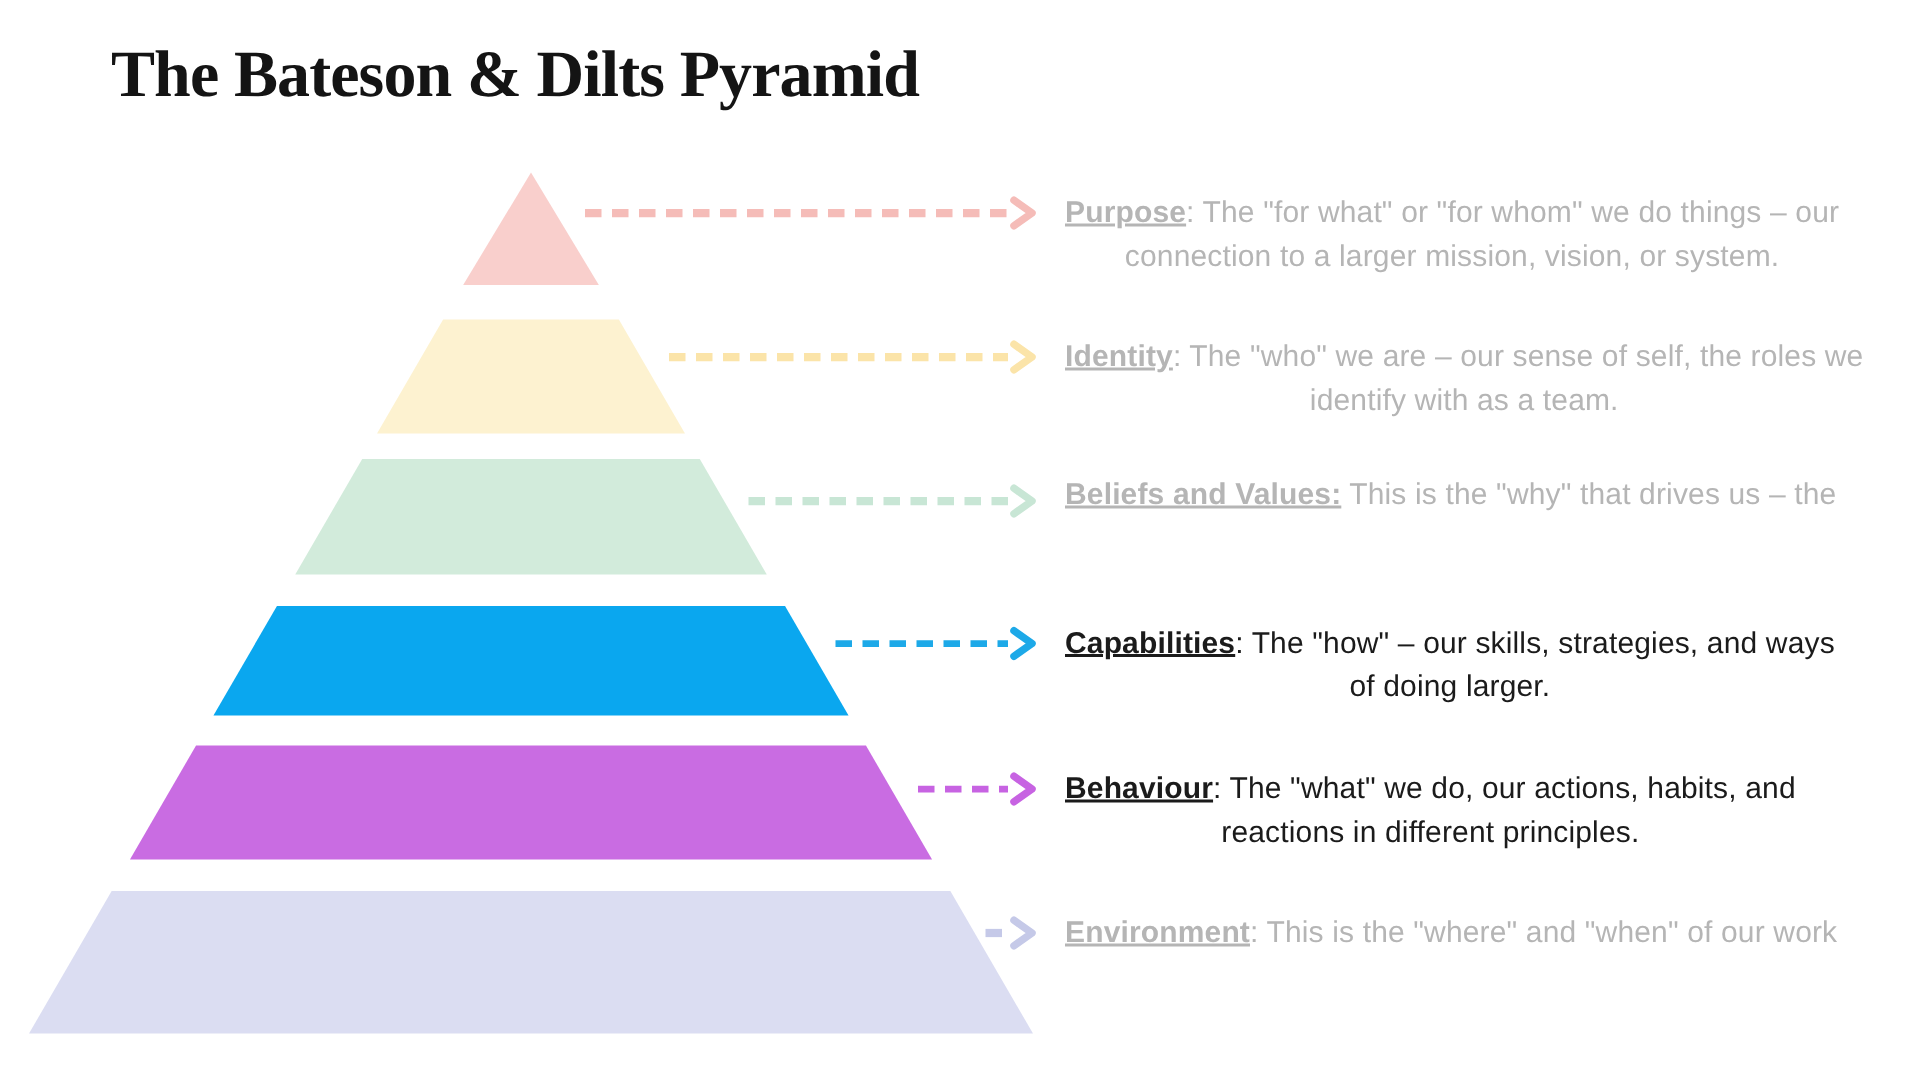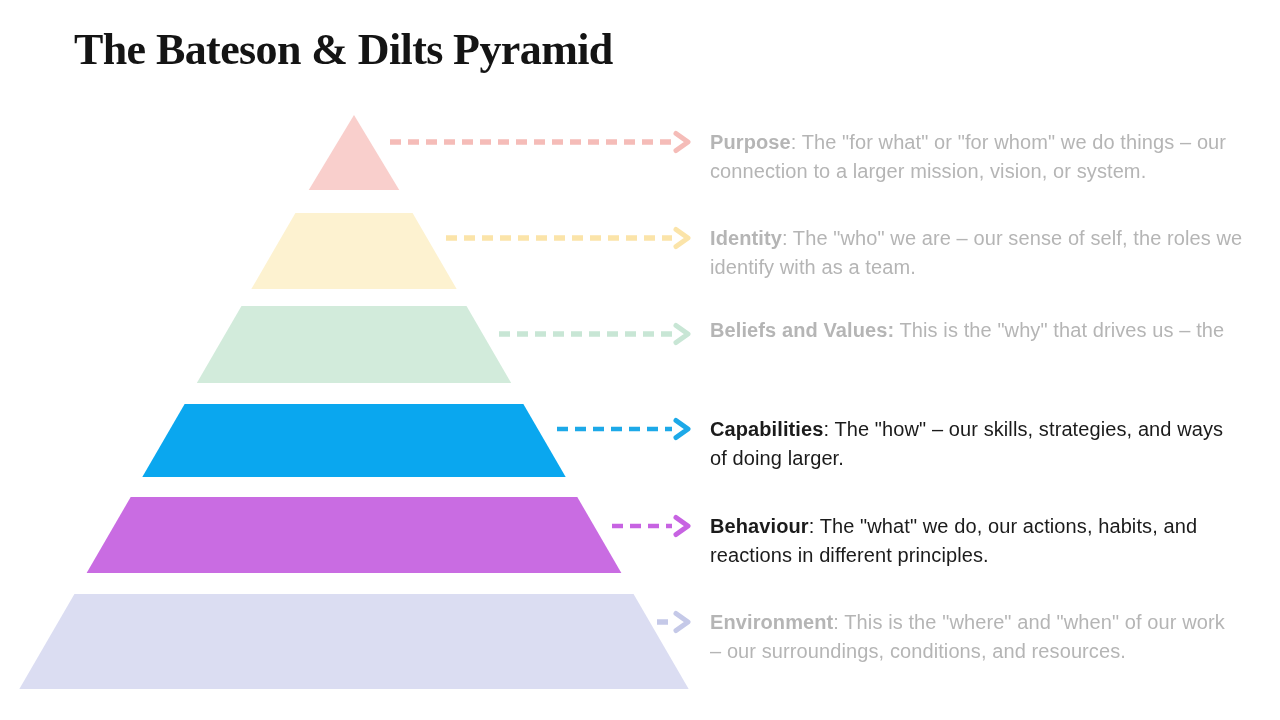--- a/index.html
+++ b/index.html
@@ -2,34 +2,35 @@
 <html><head>
 <meta charset="utf-8">
 <style>
   html,body{margin:0;padding:0;background:#ffffff;}
   .slide{
     position:relative;
     width:1280px;height:720px;
     background:#ffffff;
     overflow:hidden;
     font-family:"Liberation Sans","DejaVu Sans",sans-serif;
+    text-align:center;
   }
   .page-title{
     position:absolute;left:74px;top:24px;margin:0;
     font-family:"Liberation Serif","DejaVu Serif",serif;
     font-weight:700;font-size:44px;line-height:1.2;
     letter-spacing:-0.6px;color:#141414;
   }
   .pyramid-svg{position:absolute;left:0;top:0;}
   .desc{
     position:absolute;left:710px;
     font-size:20px;line-height:29px;
     white-space:nowrap;letter-spacing:0.1px;
   }
-  .desc strong{font-weight:700;}
+  .desc strong{font-weight:700;text-decoration:underline;}
   .desc.faded{color:#b5b5b5;}
   .desc.active{color:#1b1b1b;}
 </style>
 </head>
 <body>
 
 <div class="slide">
 
   <h1 class="page-title">The Bateson &amp; Dilts Pyramid</h1>
 
@@ -57,15 +58,15 @@
   <div class="desc faded" style="top:128px"><strong>Purpose</strong><span>: The "for what" or "for whom" we do things – our</span><br><span>connection to a larger mission, vision, or system.</span></div>
 
   <div class="desc faded" style="top:224px"><strong>Identity</strong><span>: The "who" we are – our sense of self, the roles we</span><br><span>identify with as a team.</span></div>
 
   <div class="desc faded" style="top:316px"><strong>Beliefs and Values:</strong><span> This is the "why" that drives us – the</span><br></div>
 
   <div class="desc active" style="top:415px"><strong>Capabilities</strong><span>: The "how" – our skills, strategies, and ways</span><br><span>of doing larger.</span></div>
 
   <div class="desc active" style="top:512px"><strong>Behaviour</strong><span>: The "what" we do, our actions, habits, and</span><br><span>reactions in different principles.</span></div>
 
-  <div class="desc faded" style="top:608px"><strong>Environment</strong><span>: This is the "where" and "when" of our work</span><br><span>– our surroundings, conditions, and resources.</span></div>
+  <div class="desc faded" style="top:608px"><strong>Environment</strong><span>: This is the "where" and "when" of our work</span><br></div>
 
 </div>
 
 </body></html>

